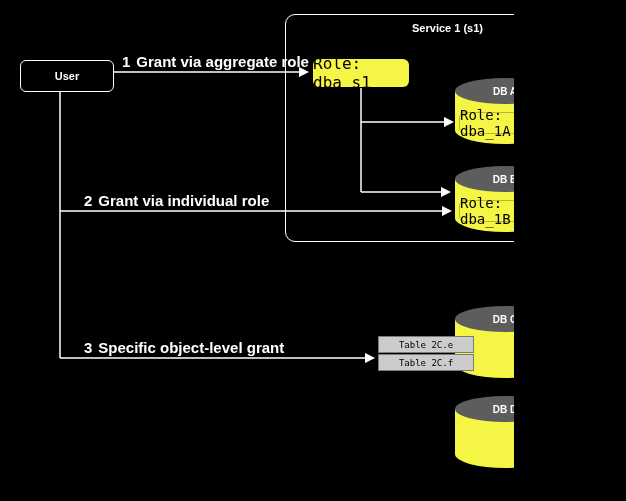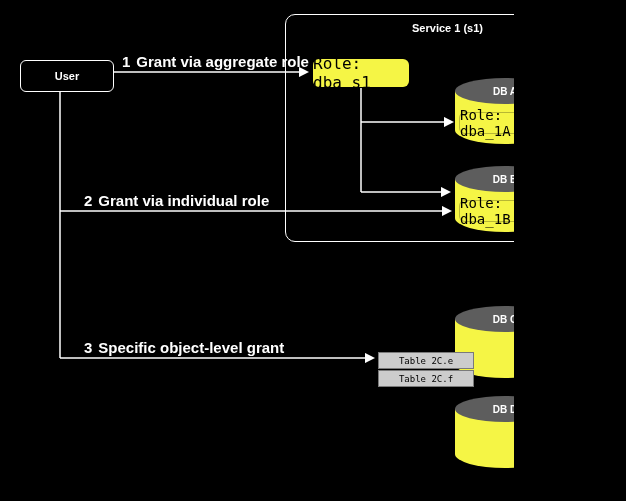--- a/index.html
+++ b/index.html
@@ -56,21 +56,20 @@
     background:var(--yellow,#f5f545);
     border:1px solid rgba(0,0,0,0.25); border-radius:6px;
   }
 
   .table-chip {
     width:96px; height:17px; z-index:4;
     background:var(--tablegray,#cccccc); border:1px solid #7a7a7a;
     display:flex; align-items:center; justify-content:center;
     font-family:"DejaVu Sans Mono",monospace; font-size:9px; color:#000;
     box-sizing:border-box;
-    margin-top:16px;
   }
 
   .arrow-label { display:flex; align-items:baseline; gap:6px; color:#fff; z-index:3; white-space:nowrap; }
   .arrow-num { font-size:15px; font-weight:bold; line-height:1; }
   .arrow-txt { font-size:15px; font-weight:bold; }
 </style>
 </head>
 <body>
 
 <div class="canvas">

